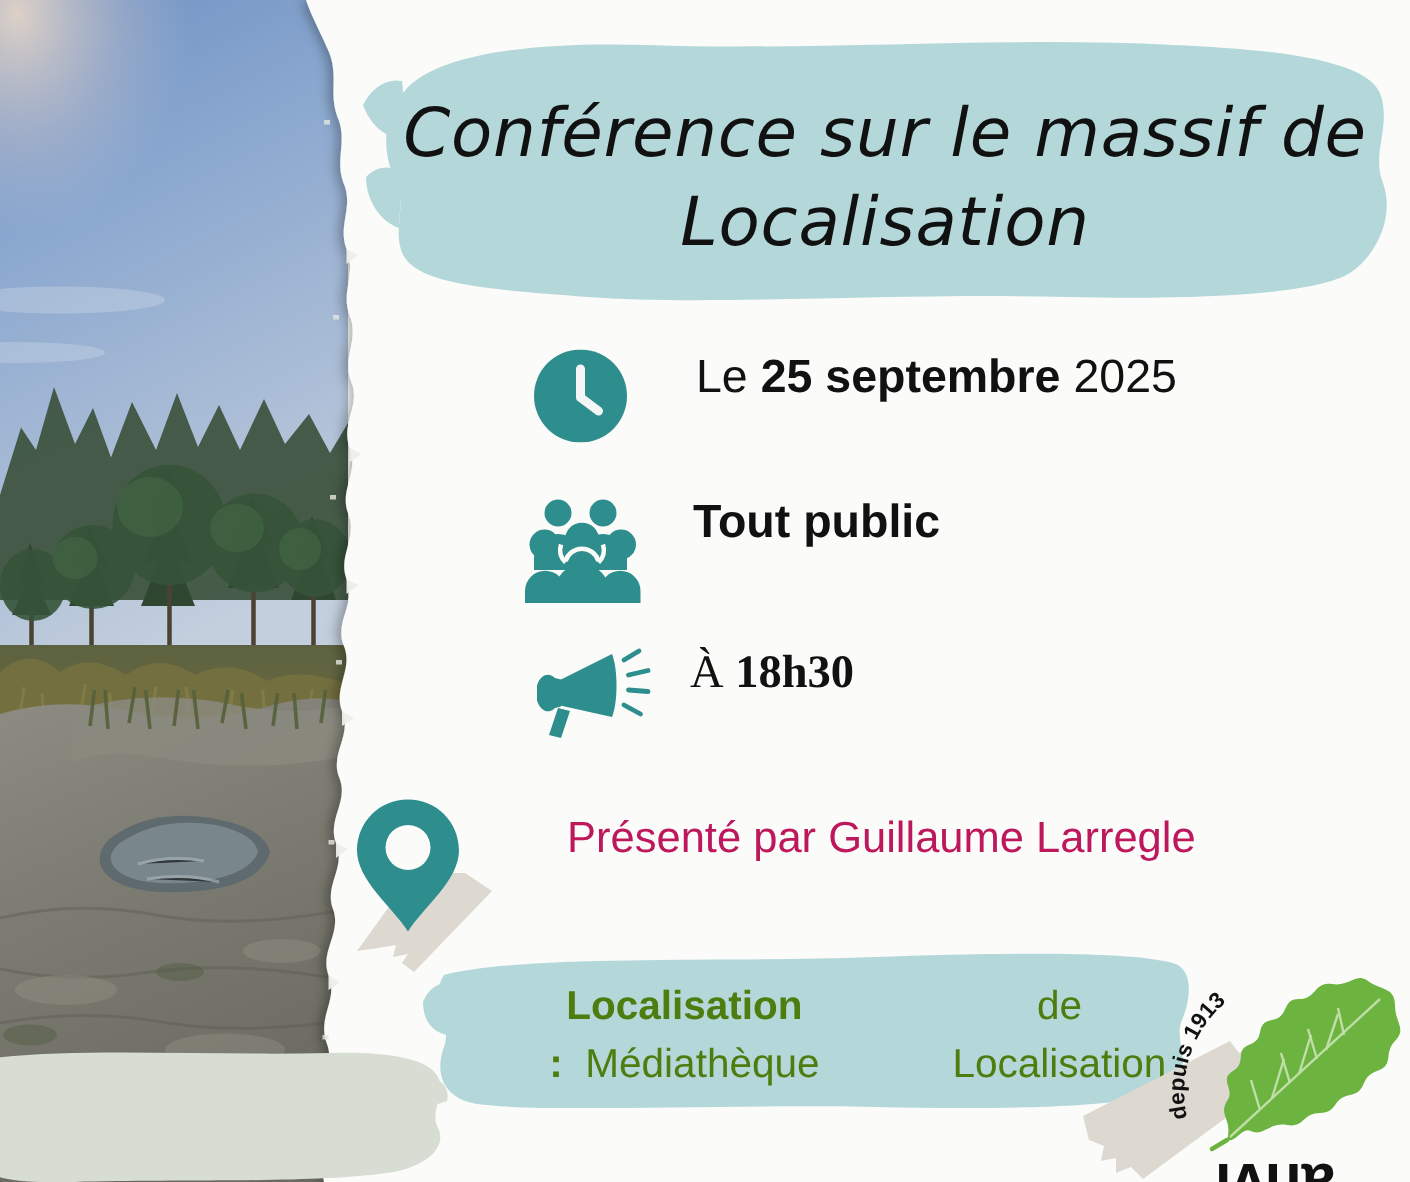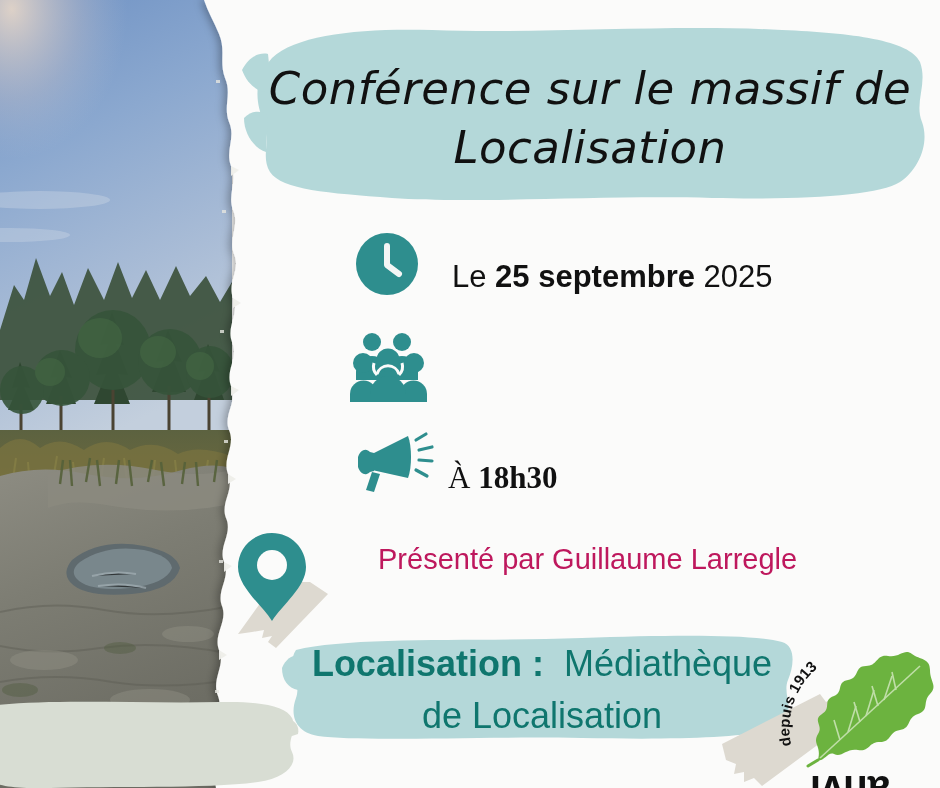--- a/index.html
+++ b/index.html
@@ -26,21 +26,21 @@
     text-align:center;color:#111;
     font-family:"DejaVu Sans", sans-serif;
     font-style:italic;font-weight:400;
     font-size:45px;line-height:1.32;
     letter-spacing:0.5px;
   }
   .title-text .l1{font-size:45px;}
   .title-text .l2{font-size:45px;}
 
   
-  .row{position:absolute;display:flex;align-items:flex-end;}
+  .row{position:absolute;display:flex;align-items:flex-start;gap:12px;}
   .row .ic{flex:0 0 auto;display:flex;align-items:center;justify-content:center;}
   .row .tx{color:#111;white-space:nowrap;}
 
   #row-date{left:356px;top:233px;}
   #row-date .ic{width:62px;height:62px;}
   #row-date .tx{font-size:31px;margin-left:34px;}
 
   #row-public{left:350px;top:330px;}
   #row-public .ic{width:78px;height:72px;}
   #row-public .tx{font-size:31px;font-weight:bold;margin-left:22px;}
@@ -58,22 +58,22 @@
   }
 
   
   .tape-pin{position:absolute;left:232px;top:560px;width:110px;height:90px;}
   .pin{position:absolute;left:236px;top:531px;width:72px;height:92px;}
 
   
   .loc-banner{position:absolute;left:282px;top:628px;width:520px;height:122px;}
   .loc-text{
     position:absolute;left:292px;top:640px;width:500px;height:100px;
-    display:flex;flex-direction:column;align-items:center;justify-content:center;
-    text-align:center;color:#0f766e;font-size:36px;line-height:1.45;
+    display:flex;flex-direction:row;align-items:center;justify-content:center;
+    text-align:center;color:#4d7c0f;font-size:27px;line-height:1.45;
   }
 
   
   .insc-banner{position:absolute;left:-10px;top:698px;width:312px;height:92px;}
   .insc-text{
     position:absolute;left:0px;top:702px;width:290px;height:84px;
     display:flex;flex-direction:column;align-items:center;justify-content:center;
     text-align:center;color:#111;
   }
   .insc-text .l1{font-size:28px;font-weight:bold;}
@@ -321,20 +321,21 @@
           <path d="M20 64 a18 18 0 0 1 36 0 l0 8 l-36 0 Z"></path>
         </g>
 
         <g fill="none" stroke="#fbfbfa" stroke-width="3">
           <path d="M27 44 a11.5 11.5 0 0 1 22 0"></path>
           <path d="M24 33 a12 12 0 0 0 3 12"></path>
           <path d="M52 33 a12 12 0 0 1 -3 12"></path>
         </g>
       </svg>
     </span>
+    <span class="tx">Tout public</span>
   </div>
 
   <div class="row" id="row-time">
     <span class="ic">
       <svg width="86" height="66" viewBox="0 0 86 66" xmlns="http://www.w3.org/2000/svg">
         <g fill="#2e8e8e">
 
           <path d="M24 24 L60 6 C 64 16, 64 38, 60 48 L24 40 Z"></path>
 
           <path d="M10 27 a8 12 0 0 1 12 -5 l4 1 l0 18 l-4 1 a8 12 0 0 1 -12 -5 Z"></path>

